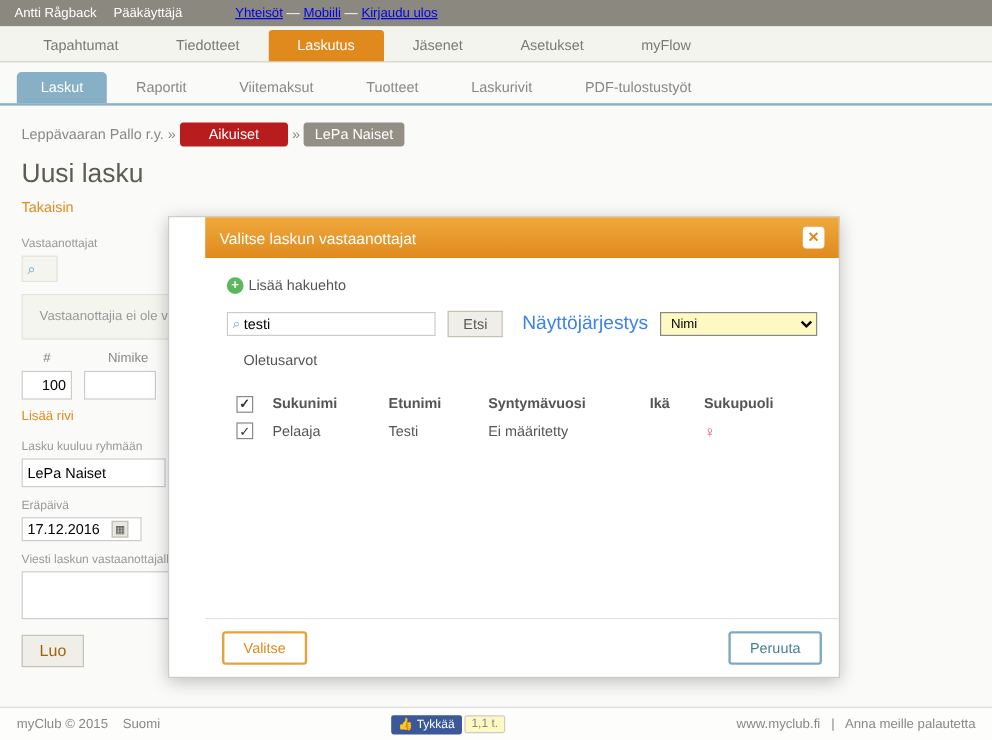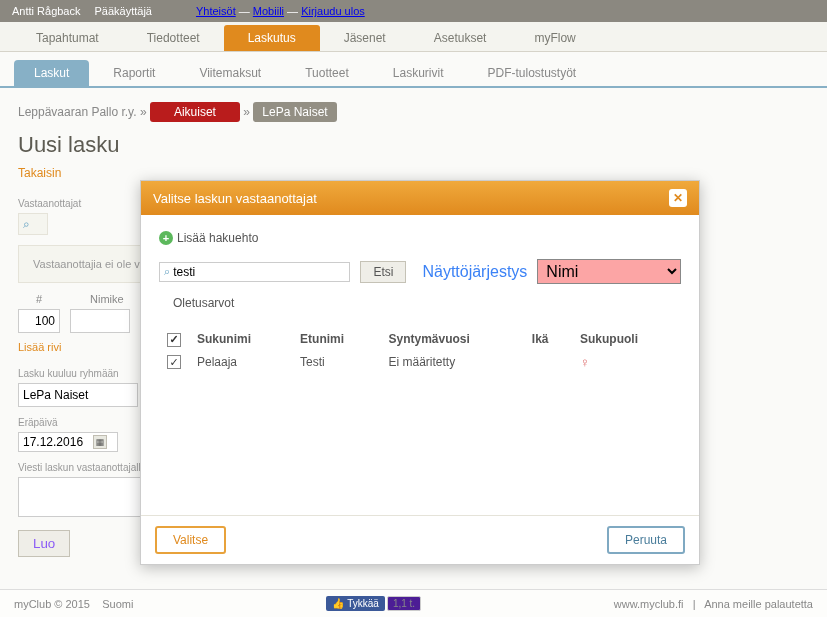--- a/index.html
+++ b/index.html
@@ -23,40 +23,40 @@
 .no-recipients { font-size:11px; color:#999; padding:6px 8px; }
 .row-line { display:flex; gap:30px; margin-top:8px; font-size:11px; color:#888;}
 .row-line .col { text-align:center; }
 .num-input { border:1px solid #ccc; padding:4px; width:42px; text-align:right; font-size:12px;}
 .wide-input { border:1px solid #ccc; padding:4px; width:120px; font-size:12px; background:#fff;}
 .add-row { color:#e08a1e; font-size:11px; margin-top:8px; display:inline-block; cursor:pointer;}
 .date-wrap { display:flex; align-items:flex-start; border:1px solid #ccc; background:#fff; width:100px; padding:2px 4px;}
 .date-wrap input { border:none; width:70px; font-size:12px; outline:none;}
 .cal-icon { width:14px; height:14px; background:#e8e8e0; border:1px solid #c0bdb2; display:inline-flex; align-items:center; justify-content:center; font-size:9px;}
 textarea.msg { width: 260px; height:40px; border:1px solid #ccc; resize:none; font-size:12px;}
-.create-btn { background:#efeee8; border:1px solid #c5c2b6; padding:5px 14px; color:#8b5cf6; cursor:pointer; margin-top:10px;}
+.create-btn { background:#efeee8; border:1px solid #c5c2b6; padding:5px 14px; color:#a16207; cursor:pointer; margin-top:10px;}
 .footer { position:absolute; bottom:0; left:0; right:0; height:28px; border-top:1px solid #ddd; display:flex; align-items:center; justify-content:space-between; padding:0 14px; font-size:11px; color:#888; background:#fdfdfb;}
 .fb-like { display:flex; align-items:center; gap:2px; }
 .fb-btn { background:#3b5998; color:#fff; padding:2px 6px; border-radius:2px; font-size:10px;}
-.fb-count { border:1px solid #ccc; padding:1px 5px; border-radius:2px; font-size:10px; background:#4c1d95;text-align:center;}
-
-
-.modal-backdrop { position:absolute; top:180px; left:140px; width:560px; background:#fff; border:1px solid #ccc; box-shadow:0 3px 14px rgba(0,0,0,0.25);}
+.fb-count { border:1px solid #ccc; padding:1px 5px; border-radius:2px; font-size:10px; background:#fef9c3;text-align:center;}
+
+
+.modal-backdrop { position:absolute; top:180px; left:140px; width:560px; background:#fff; border:1px solid #ccc; box-shadow:0 3px 14px rgba(0,0,0,0.25);padding-left:30px;}
 .modal-header { background: linear-gradient(#f0a93c, #e08a1e); color:#fff; padding:8px 12px; display:flex; justify-content:space-between; align-items:center; font-size:13px;}
 .close-x { background:#fff; color:#e08a1e; width:18px; height:18px; border-radius:3px; display:flex; align-items:center; justify-content:center; font-weight:bold; cursor:pointer; font-size:12px;}
 .modal-body { padding:16px 18px; min-height:300px; }
 .add-filter { color:#555; font-size:12px; margin-bottom:14px; cursor:pointer; display:flex; align-items:center; gap:4px;}
 .plus-circle { width:14px; height:14px; border-radius:50%; background:#5cb85c; color:#fff; display:inline-flex; align-items:center; justify-content:center; font-size:11px; font-weight:bold;}
 .search-row { display:flex; align-items:center; gap:10px; margin-bottom:12px;}
 .search-box { display:flex; border:1px solid #ccc; align-items:center; padding:2px 4px; width:200px; background:#fff;}
 .search-box .mag { color:#6aa5c4; font-size:11px; margin-right:3px;}
 .search-box input { border:none; outline:none; font-size:12px; width:100%;}
 .search-btn { background:#efeee8; border:1px solid #c5c2b6; padding:3px 12px; cursor:pointer; color:#555; font-size:12px;}
 .sort-label { font-size:16px; color:#3b82f6; margin-left:6px;}
-.sort-select { border:1px solid #888; padding:2px 4px; font-size:16px; width:150px; background:#fca5a5;}
+.sort-select { border:1px solid #888; padding:2px 4px; font-size:11px; width:150px; background:#fef9c3;}
 .defaults { font-size:12px; color:#555; margin-bottom:18px;margin-left:14px;}
 .found { font-size:12px; font-weight:bold; color:#555; margin-bottom:10px;}
 .mtable { width:100%; font-size:12px; color:#555; border-collapse:collapse;}
 .mtable th { text-align:left; font-weight:bold; padding:4px 8px;}
 .mtable td { padding:4px 8px;}
 .chk { width:14px; height:14px; border:1px solid #888; display:inline-flex; align-items:center; justify-content:center; font-size:11px; color:#333; cursor:pointer; background:#fff;}
 .gender-f { color:#d66; font-size:13px;}
 .modal-footer { border-top:1px solid #e5e3d9; padding:10px 14px; display:flex; justify-content:space-between; gap:10px;}
 .btn-select { border:2px solid #e8a23b; background:#fff; color:#e08a1e; padding:5px 16px; border-radius:3px; cursor:pointer; font-size:12px;}
 .btn-cancel { border:2px solid #7fa9c2; background:#fff; color:#4a7d9b; padding:5px 16px; border-radius:3px; cursor:pointer; font-size:12px;}

